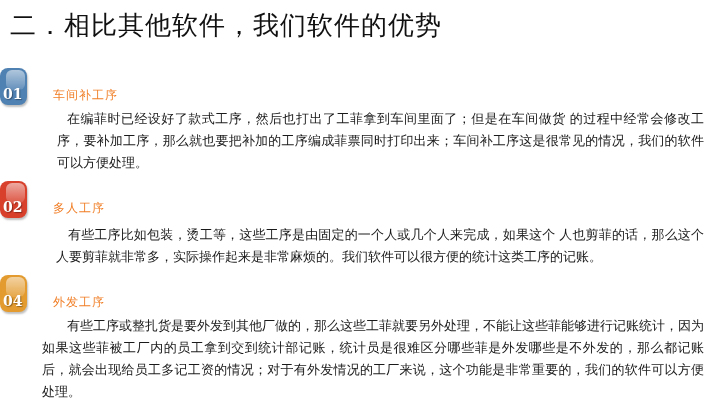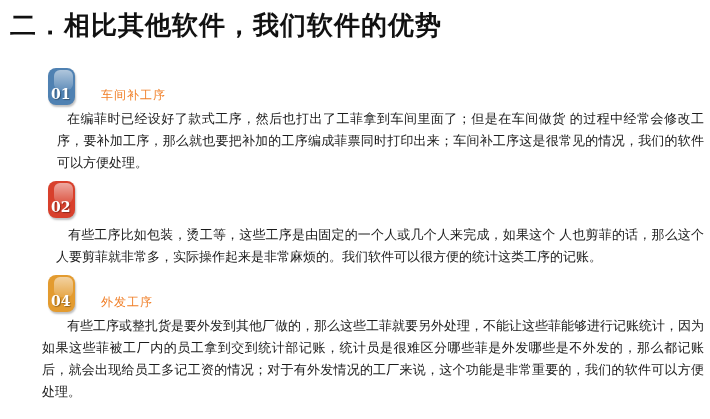--- a/index.html
+++ b/index.html
@@ -8,34 +8,33 @@
     background: #ffffff;
     font-family: "Liberation Sans", sans-serif;
     color: #1a1a1a;
     overflow: hidden;
   }
   .page { width: 710px; height: 419px; position: relative; }
 
   .page-title {
     margin: 8px 0 0 10px;
     font-size: 26px;
-    font-weight: bold;
+    font-weight: normal;
     letter-spacing: 1px;
     color: #111111;
     font-family: "Liberation Sans", sans-serif;
   }
 
   .sections { margin-top: 24px; }
 
   .section { margin-bottom: 6px; }
 
   .section-head {
     display: flex;
     align-items: flex-end;
-    margin-left: 48px;
     height: 38px;
   }
 
   .badge {
     position: relative;
     width: 27px; height: 37px;
     border-radius: 8px;
     background: var(--badge, #4f81b2);
     box-shadow: 1px 2px 2px rgba(0,0,0,0.25);
     flex: 0 0 auto;
@@ -100,20 +99,21 @@
         <div class="section-heading">车间补工序</div>
       </div>
       <p class="section-body">在编菲时已经设好了款式工序，然后也打出了工菲拿到车间里面了；但是在车间做货 的过程中经常会修改工序，要补加工序，那么就也要把补加的工序编成菲票同时打印出来；车间补工序这是很常见的情况，我们的软件可以方便处理。</p>
     </div>
 
     <div class="section">
       <div class="section-head">
         <div class="badge" style="--badge: #d8402c;">
           <span class="badge-number">02</span>
         </div>
+        <div class="section-heading">多人工序</div>
       </div>
     </div>
 
     <div class="section">
       <p class="section-body">有些工序比如包装，烫工等，这些工序是由固定的一个人或几个人来完成，如果这个 人也剪菲的话，那么这个人要剪菲就非常多，实际操作起来是非常麻烦的。我们软件可以很方便的统计这类工序的记账。</p>
     </div>
 
     <div class="section">
       <div class="section-head">
         <div class="badge" style="--badge: #e39b2f;">

